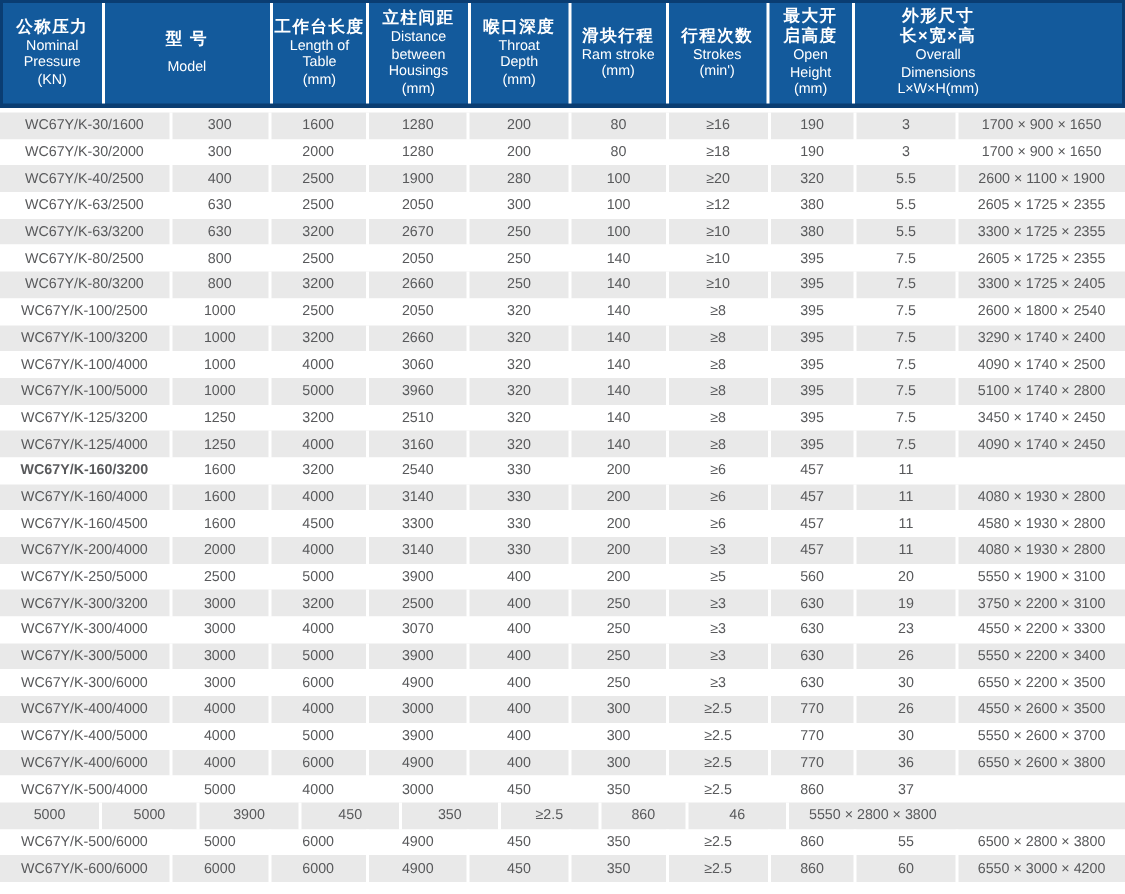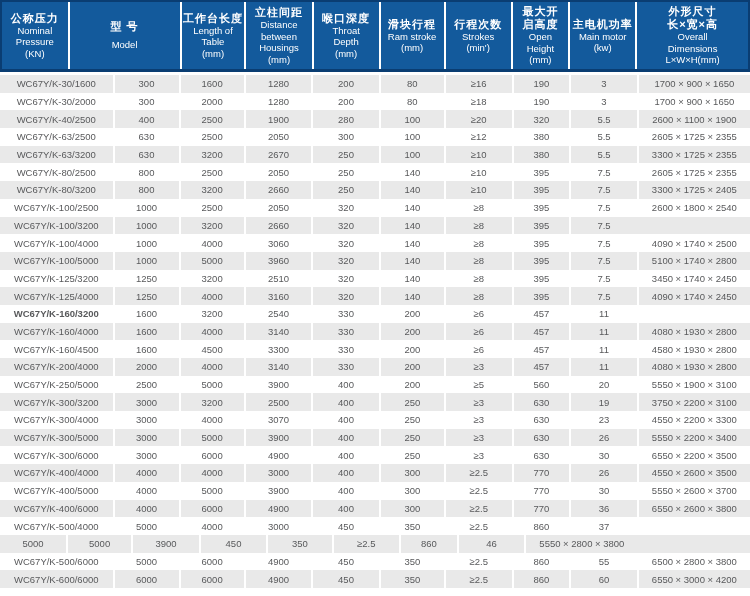--- a/index.html
+++ b/index.html
@@ -75,25 +75,20 @@
         <div class="hen">Strokes</div>
         <div class="hen">(min')</div>
       </div>
       <div class="hcell" style="width: 7.7%;">
         <div class="hcn">最大开</div>
         <div class="hcn">启高度</div>
         <div class="hen">Open</div>
         <div class="hen">Height</div>
         <div class="hen">(mm)</div>
       </div>
-      <div class="hcell" style="width: 9%;">
-        <div class="hcn">主电机功率</div>
-        <div class="hen">Main motor</div>
-        <div class="hen">(kw)</div>
-      </div>
       <div class="hcell" style="width: 15.1%;">
         <div class="hcn">外形尺寸</div>
         <div class="hcn">长×宽×高</div>
         <div class="hen">Overall</div>
         <div class="hen">Dimensions</div>
         <div class="hen">L×W×H(mm)</div>
       </div>
     </div>
   <div class="body-rows">
       <div class="trow odd">
@@ -195,20 +190,21 @@
       <div class="trow odd">
         <div class="tcell" style="width: 15%;">WC67Y/K-100/3200</div>
         <div class="tcell" style="width: 8.8%;">1000</div>
         <div class="tcell" style="width: 8.7%;">3200</div>
         <div class="tcell" style="width: 9%;">2660</div>
         <div class="tcell" style="width: 9%;">320</div>
         <div class="tcell" style="width: 8.7%;">140</div>
         <div class="tcell" style="width: 9%;">≥8</div>
         <div class="tcell" style="width: 7.7%;">395</div>
         <div class="tcell" style="width: 9%;">7.5</div>
+        <div class="tcell" style="width: 15.1%;">3290 × 1740 × 2400</div>
       </div>
       <div class="trow even">
         <div class="tcell" style="width: 15%;">WC67Y/K-100/4000</div>
         <div class="tcell" style="width: 8.8%;">1000</div>
         <div class="tcell" style="width: 8.7%;">4000</div>
         <div class="tcell" style="width: 9%;">3060</div>
         <div class="tcell" style="width: 9%;">320</div>
         <div class="tcell" style="width: 8.7%;">140</div>
         <div class="tcell" style="width: 9%;">≥8</div>
         <div class="tcell" style="width: 7.7%;">395</div>

